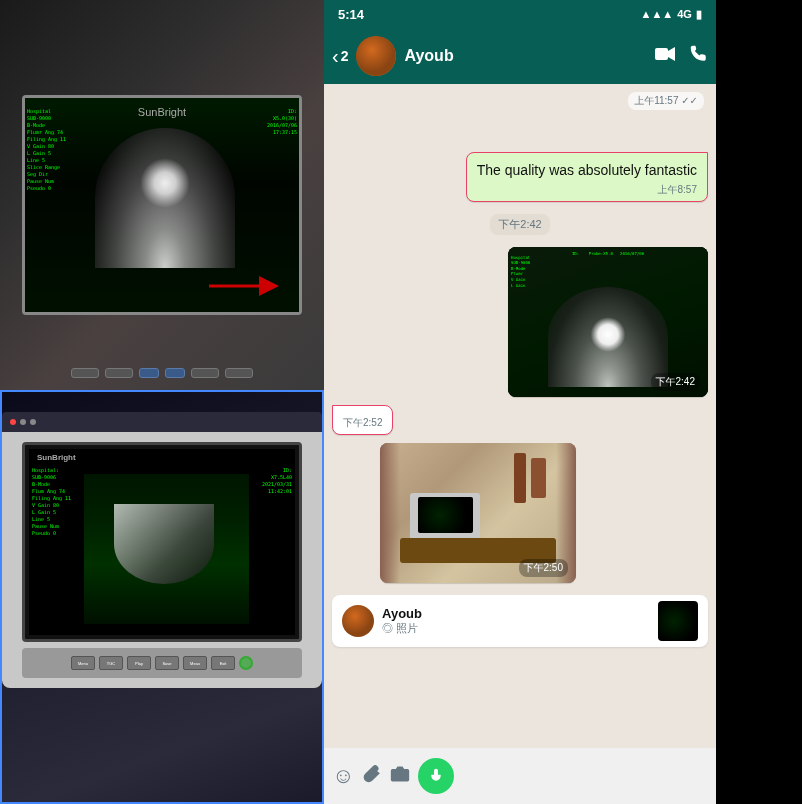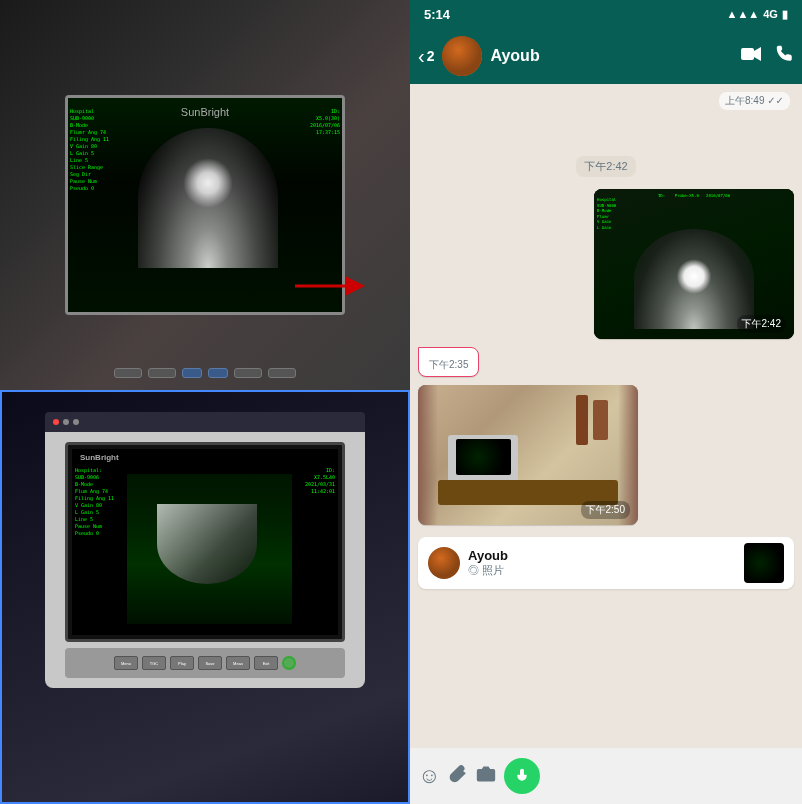--- a/index.html
+++ b/index.html
@@ -7,21 +7,21 @@
       width: 802px;
       height: 804px;
       display: flex;
       font-family: -apple-system, 'Helvetica Neue', Arial, sans-serif;
       overflow: hidden;
       background: #000;
     }
 
     
     .left-panel {
-      width: 410px;
+      width: 324px;
       height: 804px;
       background: #2a2a2a;
       position: relative;
       display: flex;
       flex-direction: column;
     }
 
     .top-photo {
       width: 100%;
       height: 390px;
@@ -792,23 +792,29 @@
         
         <svg width="18" height="18" viewBox="0 0 18 18" fill="white">
           <path d="M3.5 1C2.1 1 1 2.1 1 3.5c0 9.7 7.8 17.5 17.5 17.5 1.4 0 2.5-1.1 2.5-2.5v-3.1c0-1.1-.7-2-1.7-2.3L16 12.3c-1-.3-2.1 0-2.8.8l-.8.8C10.8 12.5 8 9.7 6.6 7.9l.8-.8c.7-.7 1-1.8.8-2.8L7.4 1.7C7.1.7 6.2 1 5.1 1H3.5z" transform="scale(0.75)"></path>
         </svg>
       </span>
     </div>
   </div>
 
   <div class="chat-area">
 
-    <div class="time-label-top">上午8:49 ✓✓</div>
+    <div class="time-label-top">上午11:57 ✓✓</div>
 
     <div class="chat-spacer"></div>
+    <div class="msg-bubble-sent">
+      <div class="msg-text">The quality was absolutely fantastic</div>
+      <div class="msg-time msg-time-sent">
+        <span>上午8:57</span>
+      </div>
+    </div>
 
     <div class="timestamp-chip">下午2:42</div>
 
     <div class="img-bubble" style="position:relative;">
       <div class="chat-img-placeholder">
 
         <div class="us-mini">
           <div class="us-mini-content"></div>
           <div class="us-mini-data-left">
             <div>Hospital</div>
@@ -822,25 +828,25 @@
           <div class="us-mini-arc"></div>
           <div class="us-mini-bright"></div>
         </div>
       </div>
       <div class="img-time-overlay">下午2:42</div>
 
     </div>
 
     <div class="msg-bubble-received-bordered">
       <div class="msg-time">
-        <span>下午2:35</span>
+        <span>下午2:52</span>
       </div>
     </div>
 
-    <div class="img-bubble img-bubble-received" style="position:relative; width:220px;">
+    <div class="img-bubble img-bubble-received" style="position:relative; width:196px;margin-left:48px;">
       <div class="chat-img-placeholder" style="height:140px;">
 
         <div class="room-img">
           <div class="curtain-left"></div>
           <div class="curtain-right"></div>
 
           <div style="position:absolute; bottom:40px; left:30px;">
             <div style="width:70px; height:50px; background:#c8c8c8; border-radius:3px; padding:4px;">
               <div style="width:55px; height:36px; background:#000; margin:0 auto; border-radius:2px; overflow:hidden;">
                 <div style="width:100%; height:100%; background:radial-gradient(circle at 40% 50%, #002200 0%, #000 70%);"></div>

